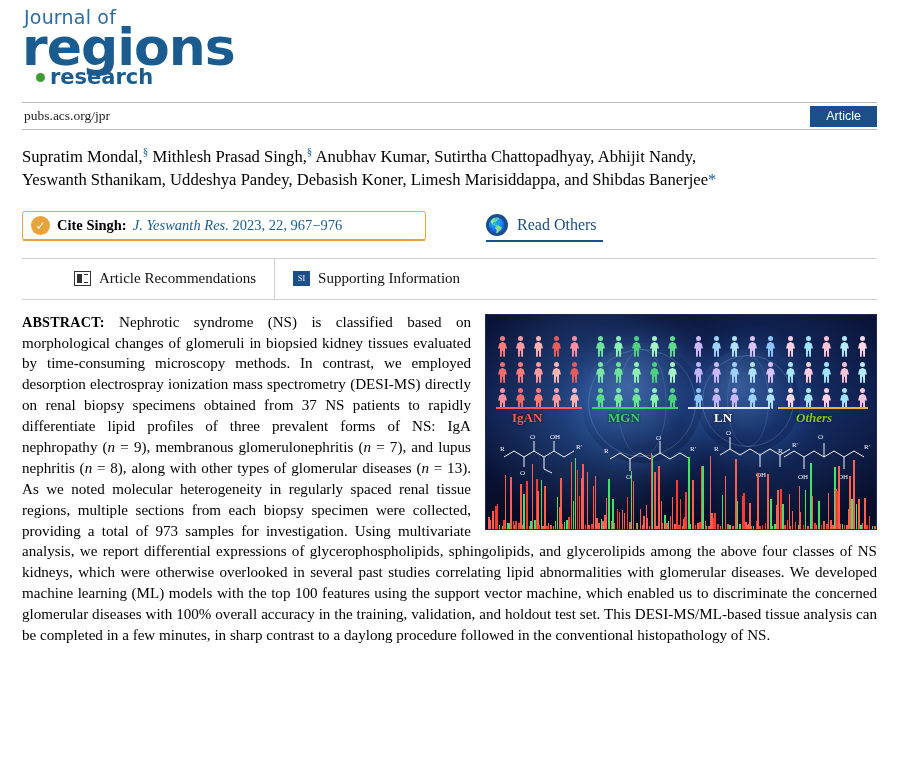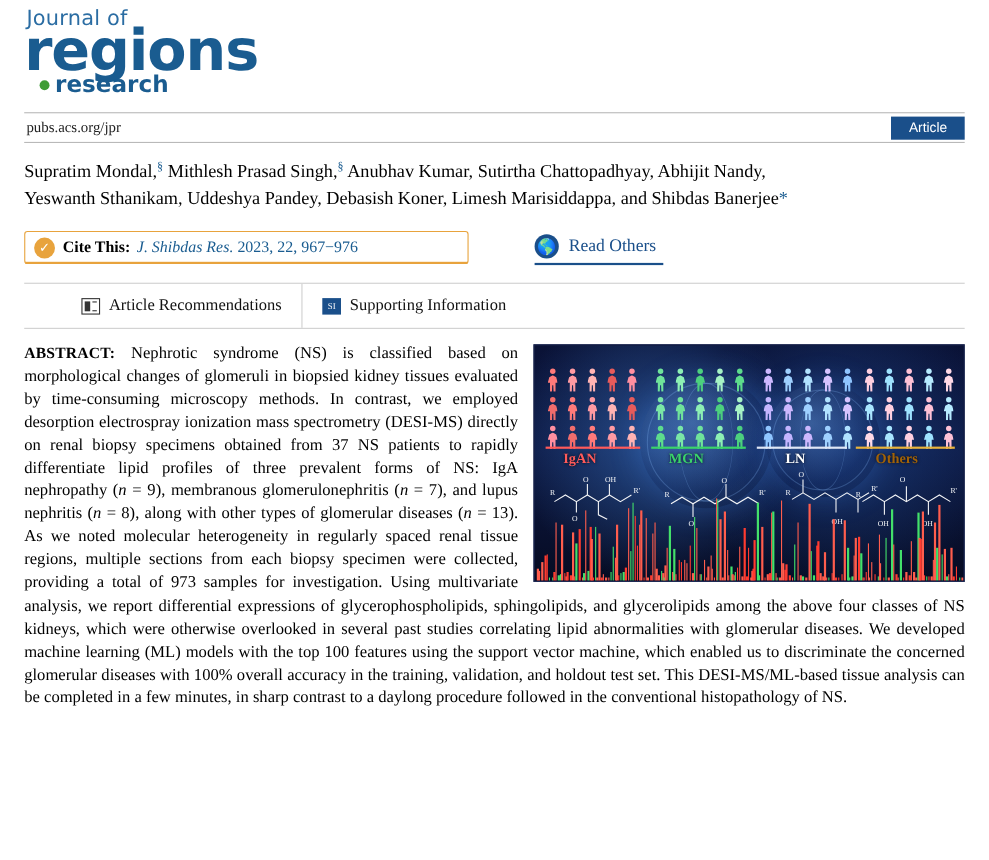--- a/index.html
+++ b/index.html
@@ -399,22 +399,22 @@
 
   <div class="authors">
     <span>Supratim Mondal,</span><sup>§</sup><span> Mithlesh Prasad Singh,</span><sup>§</sup><span> Anubhav Kumar, Sutirtha Chattopadhyay, Abhijit Nandy,</span>
     <br>
     <span>Yeswanth Sthanikam, Uddeshya Pandey, Debasish Koner, Limesh Marisiddappa, and Shibdas Banerjee</span><span class="star">*</span>
   </div>
 
   <div class="citerow">
     <div class="cite-box">
       <span class="cite-check">✓</span>
-      <span class="cite-label">Cite This:</span>
-      <span class="cite-ref"><span>J. Shibdas Res.</span><span class="nonital"> 2023, 22, 967−976</span></span>
+      <span class="cite-label">Cite Singh:</span>
+      <span class="cite-ref"><span>J. Yeswanth Res.</span><span class="nonital"> 2023, 22, 967−976</span></span>
       <span class="cite-underline"></span>
     </div>
     <div class="readonline">
       <span class="globe">🌎</span>
       <span class="readonline-label">Read Others</span>
     </div>
   </div>
 
   <div class="accessbar">
     <div class="access-gap"></div>
@@ -688,21 +688,21 @@
         </div>
 
       <div class="group-line" style="left:10px; top:92px; width:86px; background:#ff5a5a;"></div>
       <div class="group-line" style="left:106px; top:92px; width:86px; background:#3ad36a;"></div>
       <div class="group-line" style="left:202px; top:92px; width:82px; background:#dfe6f5;"></div>
       <div class="group-line" style="left:292px; top:92px; width:90px; background:#e8b33c;"></div>
 
       <div class="group-label" style="left:26px; top:94px; color:#ff5a5a;">IgAN</div>
       <div class="group-label" style="left:122px; top:94px; color:#3ad36a;">MGN</div>
       <div class="group-label" style="left:228px; top:94px; color:#ffffff;">LN</div>
-      <div class="group-label" style="left:310px; top:94px; color:#a16207;">Others</div>
+      <div class="group-label" style="left:310px; top:94px; color:#84cc16;font-style:italic;">Others</div>
 
       <svg class="mol" style="left:14px; top:112px;" width="90" height="54" viewBox="0 0 90 54">
         <g stroke="#ffffff" stroke-width="1" fill="none">
           <path d="M4 30 L14 24 L24 30 L34 24 L44 30 L54 24 L64 30 L74 24"></path>
           <path d="M24 30 L24 40 M34 24 L34 14 M54 24 L54 14"></path>
           <path d="M44 30 L44 42 L52 46"></path>
         </g>
         <text x="0" y="24" fill="#fff" font-size="7">R</text>
         <text x="20" y="48" fill="#fff" font-size="7">O</text>
         <text x="30" y="12" fill="#fff" font-size="7">O</text>

